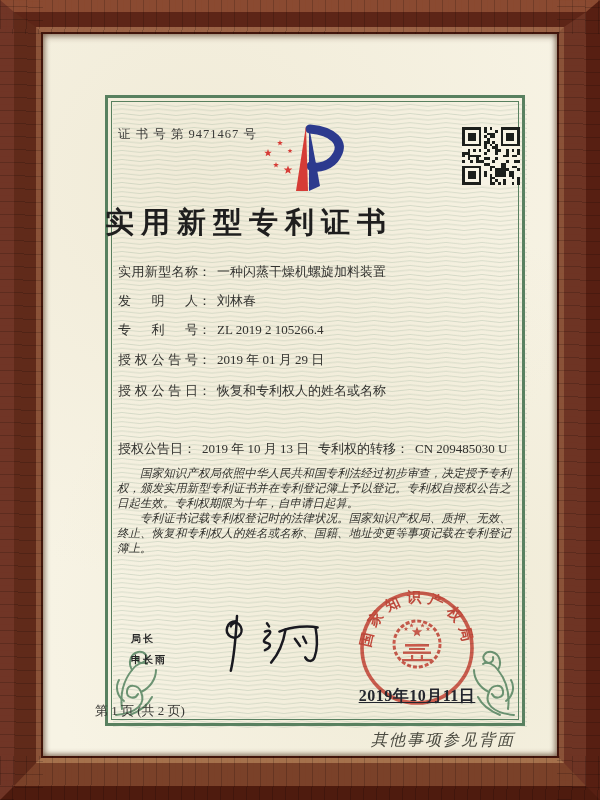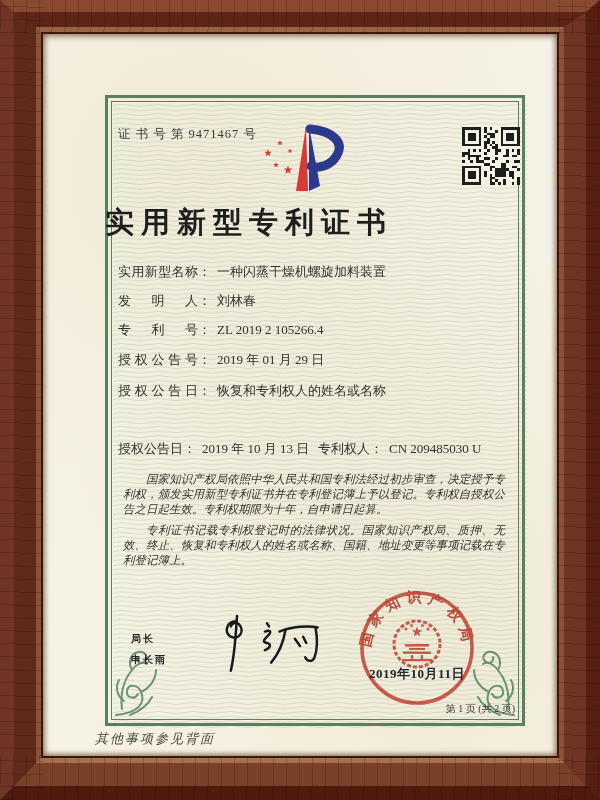--- a/index.html
+++ b/index.html
@@ -44,29 +44,29 @@
   .logo{left:213px;top:88px;}
   .qr{left:419px;top:93px;width:58px;height:58px;}
   .title{left:62px;top:169px;width:414px;text-align:left;font-size:29px;font-weight:700;
     color:#1e1e1e;letter-spacing:7px;}
   .row{left:75px;width:392px;height:18px;font-size:13px;color:#32322f;white-space:nowrap;}
   .row .lab{display:inline-block;width:80px;text-align:justify;text-align-last:justify;}
   .row .colon{padding-right:6px;}
   .grant-right{position:absolute;left:200px;top:0;}
   .paras{left:74px;top:432px;width:394px;font-size:11.5px;line-height:15px;color:#33332f;
     text-align:justify;font-style:italic;}
-  .paras p{margin:6px;text-indent:2em;font-style:italic;}
+  .paras p{margin:0;text-indent:2em;font-style:italic;}
   .director{left:88px;top:594px;font-family:"Liberation Sans","DejaVu Sans",sans-serif;
     font-weight:700;font-size:10px;color:#262626;letter-spacing:2px;line-height:21px;}
   .signature{left:165px;top:580px;}
   .seal{left:314px;top:554px;mix-blend-mode:multiply;opacity:.92;}
-  .seal-date{left:314px;top:631px;width:120px;text-align:center;font-size:13px;font-weight:700;
-    color:#23262e;letter-spacing:.5px;}
-  .page-info{left:52px;top:668px;width:420px;text-align:right;font-size:10px;color:#3a3a36;}
-  .footer-note{left:52px;top:696px;width:420px;text-align:left;font-size:13px;
+  .seal-date{left:314px;top:652px;width:120px;text-align:center;font-size:16px;font-weight:700;
+    color:#23262e;letter-spacing:.5px;text-decoration:underline;}
+  .page-info{left:52px;top:668px;width:420px;text-align:left;font-size:13px;color:#3a3a36;}
+  .footer-note{left:52px;top:696px;width:420px;text-align:right;font-size:16px;
     font-style:italic;color:#4a4a40;letter-spacing:2px;}
 </style>
 </head>
 <body>
 
 <div class="stage">
 
   <div class="f1"></div>
   <div class="f2"></div>
   <div class="f3"></div>
@@ -348,21 +348,21 @@
     </div>
     <div class="abs row" style="top:317px">
       <span class="lab">授权公告号</span><span class="colon">：</span><span>2019 年 01 月 29 日</span>
     </div>
     <div class="abs row" style="top:348px">
       <span class="lab">授权公告日</span><span class="colon">：</span><span>恢复和专利权人的姓名或名称</span>
     </div>
     <div class="abs row" style="top:406px">
       <span>授权公告日</span><span class="colon">：</span><span>2019 年 10 月 13 日</span>
       <span class="grant-right">
-        <span>专利权人</span><span class="colon">：</span><span>CN 209485030 U</span>
+        <span>专利权的转移</span><span class="colon">：</span><span>CN 209485030 U</span>
       </span>
     </div>
 
     <div class="abs paras">
       <p>国家知识产权局依照中华人民共和国专利法经过初步审查，决定授予专利权，颁发实用新型专利证书并在专利登记簿上予以登记。专利权自授权公告之日起生效。专利权期限为十年，自申请日起算。</p>
       <p>专利证书记载专利权登记时的法律状况。国家知识产权局、质押、无效、终止、恢复和专利权人的姓名或名称、国籍、地址变更等事项记载在专利登记簿上。</p>
     </div>
 
     <div class="abs director">
       <div>局长</div>

